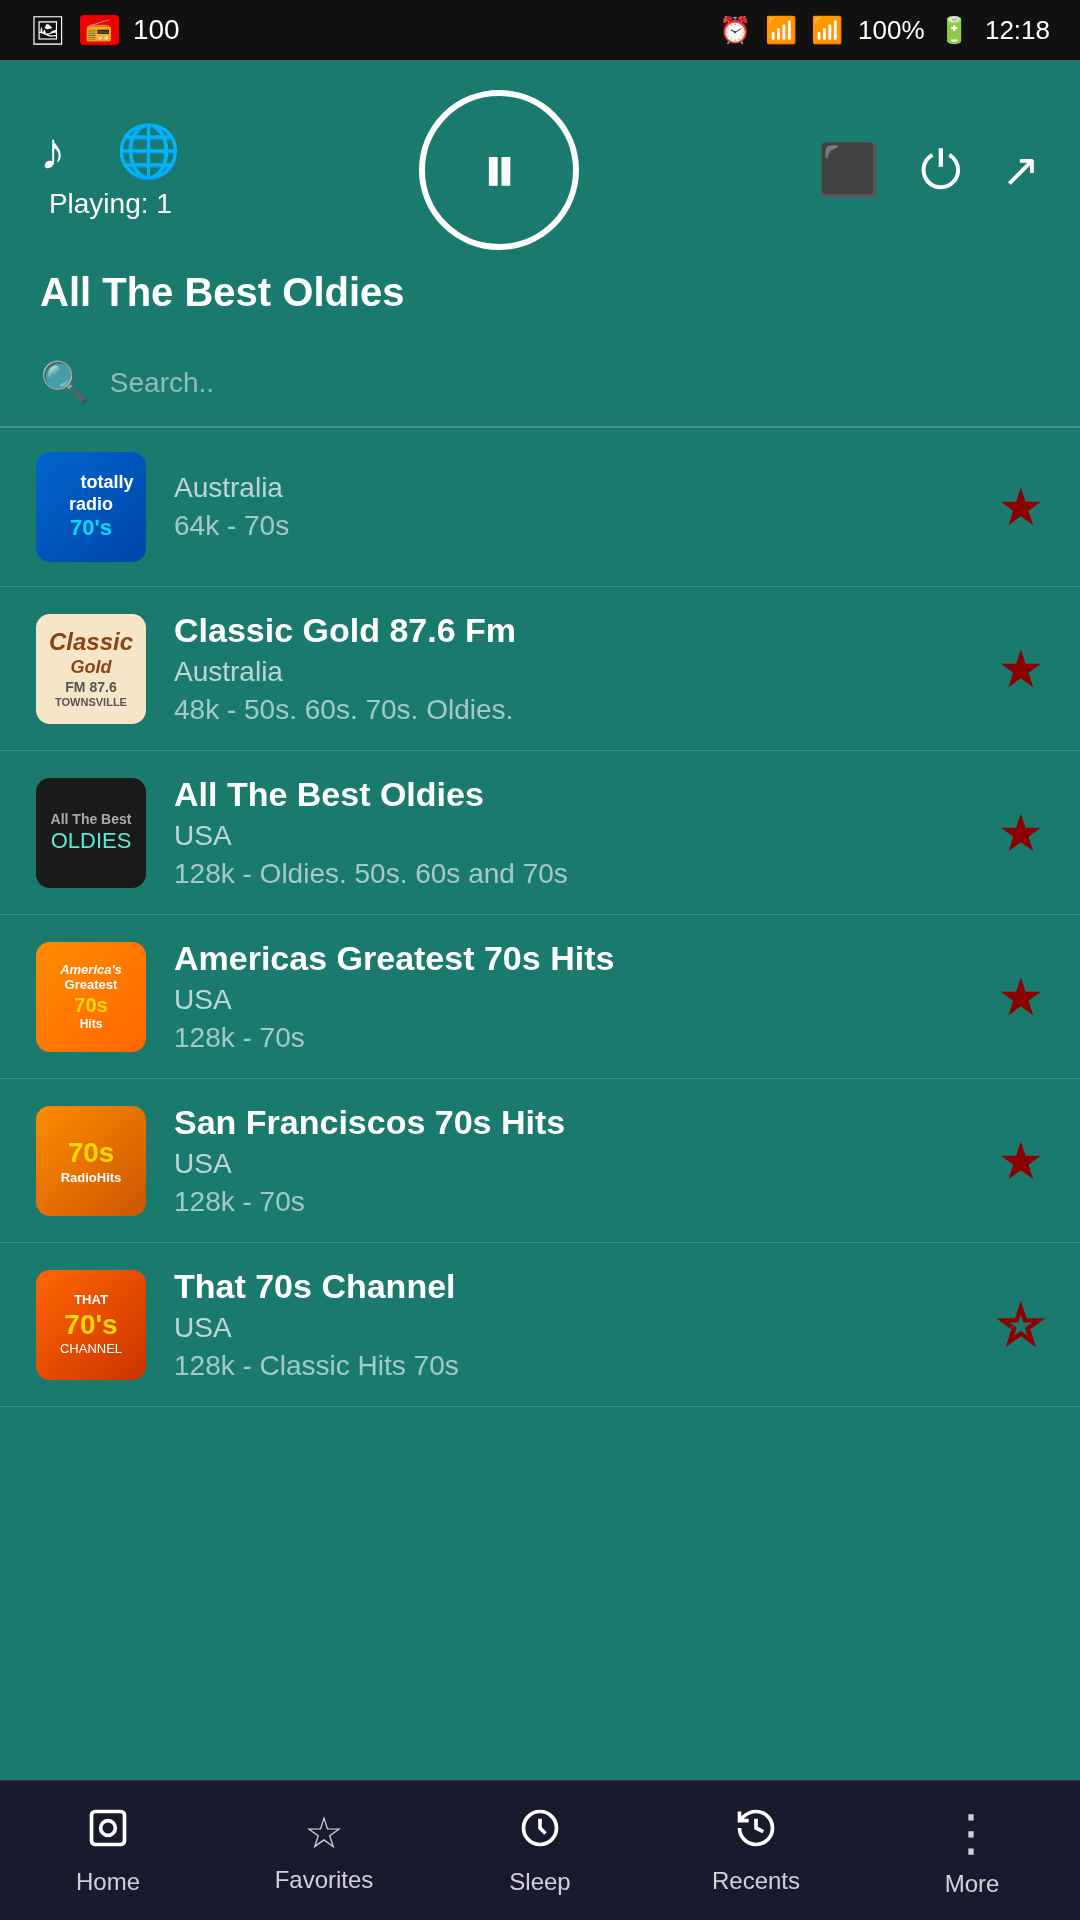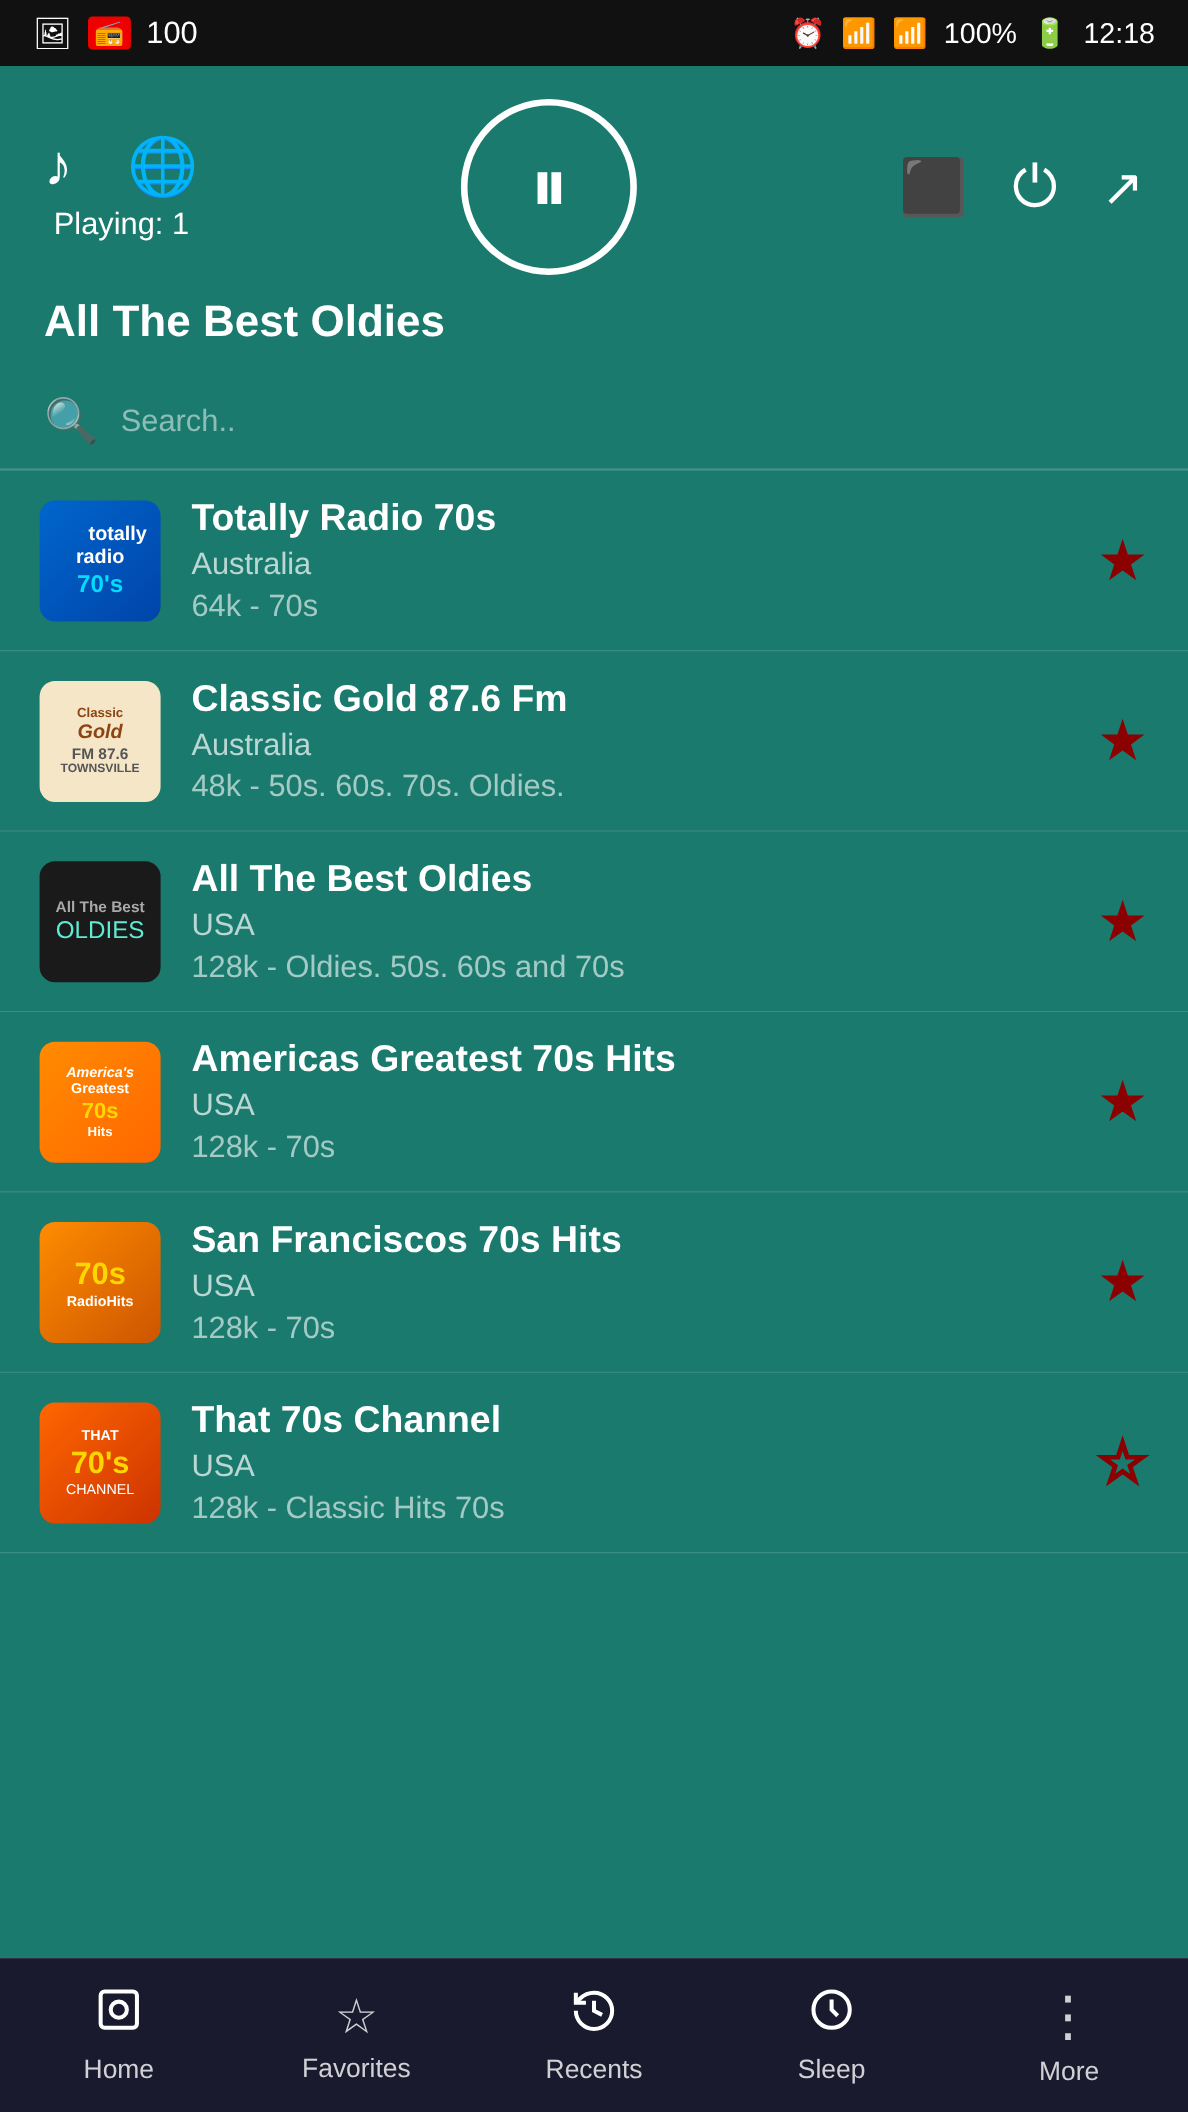--- a/index.html
+++ b/index.html
@@ -271,31 +271,30 @@
 
   <div class="radio-item">
     <div class="radio-logo logo-totally">
       <div style="line-height:1.2; font-size:20px; padding:4px;">
         <div style="font-size:18px; font-weight:bold;margin-left:32px;">totally</div>
         <div style="font-size:18px; font-weight:bold;">radio</div>
         <div style="font-size:22px; font-weight:bold; color:#00ddff;">70's</div>
       </div>
     </div>
     <div class="radio-info">
-      <div class="radio-name">Totally Radio 70s</div>
       <div class="radio-country">Australia</div>
       <div class="radio-meta">64k - 70s</div>
     </div>
     <span class="star-icon">★</span>
   </div>
 
   <div class="radio-item">
     <div class="radio-logo logo-classic">
       <div style="line-height:1.2; font-size:16px; color:#8b4513; padding:4px; text-align:center;">
-        <div style="font-size:12px; font-weight:bold; color:#8b4513;">Classic</div>
+        <div style="font-size:24px; font-style:italic; font-weight:bold; color:#8b4513;">Classic</div>
         <div style="font-size:18px; font-style:italic; font-weight:bold; color:#8b4513;">Gold</div>
         <div style="font-size:14px; color:#555;">FM 87.6</div>
         <div style="font-size:11px; color:#555;">TOWNSVILLE</div>
       </div>
     </div>
     <div class="radio-info">
       <div class="radio-name">Classic Gold 87.6 Fm</div>
       <div class="radio-country">Australia</div>
       <div class="radio-meta">48k - 50s. 60s. 70s. Oldies.</div>
     </div>
@@ -375,35 +374,35 @@
         <circle cx="12" cy="12" r="4" stroke="white" fill="none"></circle>
       </svg>
     </span>
     <span class="nav-label">Home</span>
   </div>
   <div class="nav-item">
     <span class="nav-icon" style="font-size:44px; color:rgba(255,255,255,0.8);">☆</span>
     <span class="nav-label">Favorites</span>
   </div>
   <div class="nav-item">
+    <span class="nav-icon">
+      <svg width="44" height="44" viewBox="0 0 24 24" fill="none" stroke="white" stroke-width="2">
+        <circle cx="12" cy="12" r="9" stroke="white"></circle>
+        <path d="M12 7v5l3 3" stroke="white"></path>
+      </svg>
+    </span>
+    <span class="nav-label">Sleep</span>
+  </div>
+  <div class="nav-item">
     <span class="nav-icon" style="font-size:40px;">
       <svg width="44" height="44" viewBox="0 0 24 24" fill="none" stroke="white" stroke-width="2">
         <path d="M3 12a9 9 0 1 0 9-9 9.75 9.75 0 0 0-6.74 2.74L3 8" stroke="white"></path>
         <path d="M3 3v5h5" stroke="white"></path>
         <path d="M12 7v5l4 2" stroke="white"></path>
       </svg>
     </span>
     <span class="nav-label">Recents</span>
   </div>
   <div class="nav-item">
-    <span class="nav-icon">
-      <svg width="44" height="44" viewBox="0 0 24 24" fill="none" stroke="white" stroke-width="2">
-        <circle cx="12" cy="12" r="9" stroke="white"></circle>
-        <path d="M12 7v5l3 3" stroke="white"></path>
-      </svg>
-    </span>
-    <span class="nav-label">Sleep</span>
-  </div>
-  <div class="nav-item">
     <span class="nav-icon" style="font-size:50px; letter-spacing:2px;">⋮</span>
     <span class="nav-label">More</span>
   </div>
 </div>
 
 </body></html>

